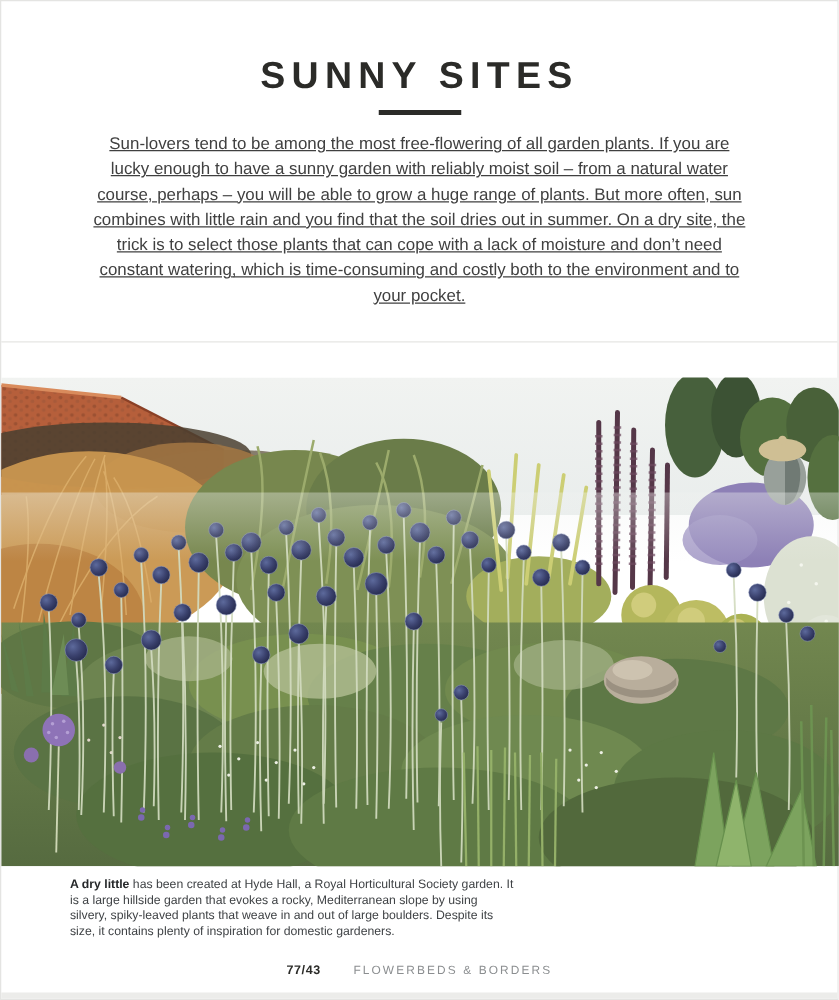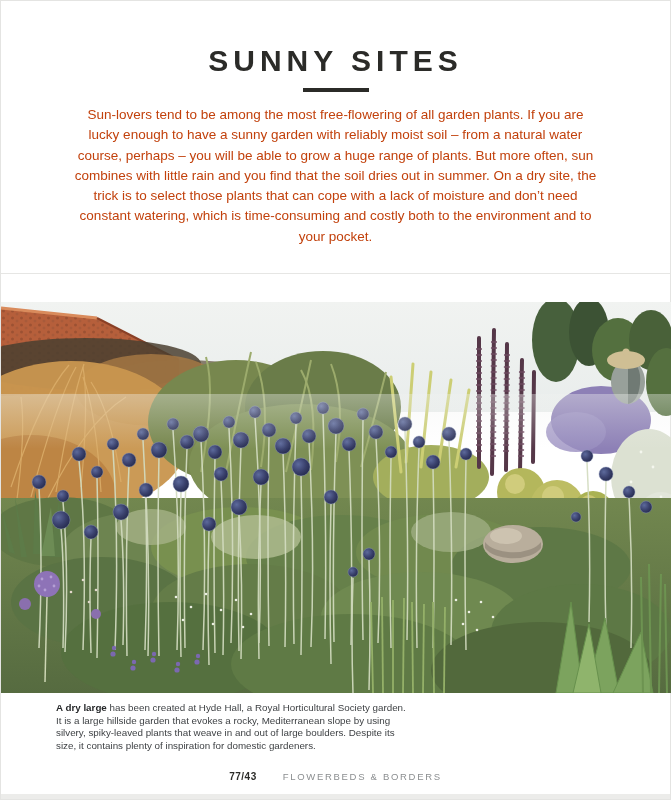--- a/index.html
+++ b/index.html
@@ -1,21 +1,21 @@
 <!DOCTYPE html>
 <html><head>
 <meta charset="utf-8">
 <style>
   html,body{margin:0;padding:0;}
   body{width:671px;height:800px;background:#ffffff;font-family:"Liberation Sans",sans-serif;position:relative;overflow:hidden;}
   .page{position:absolute;inset:0;border:1px solid #e4e4e2;box-sizing:border-box;background:#fff;}
   .bottom-strip{position:absolute;left:0;right:0;bottom:0;height:5px;background:#ececea;}
   .title{margin:42px 0 0;text-align:center;font-size:30px;font-weight:700;letter-spacing:5px;color:#2b2b28;line-height:35px;}
   .title-rule{width:66px;height:4px;background:#2b2b28;margin:10px auto 0;}
-  .intro{width:530px;margin:13px auto 0;text-align:center;font-size:13.5px;line-height:20.3px;color:#c2410c;}
+  .intro{width:530px;margin:13px auto 0;text-align:center;font-size:13.5px;line-height:20.3px;color:#404040;text-decoration:underline;}
   .divider{border:none;border-top:1px solid #e6e6e4;margin:26px 0 0;}
   .photo{margin:28px 0 0;display:block;width:671px;height:391px;}
   .photo svg{display:block;}
   .caption{margin:9px 0 0 55px;width:356px;font-size:9.8px;line-height:12.6px;color:#3f4245;}
   .caption strong{color:#26282a;}
   .footer{position:absolute;bottom:15px;left:0;right:0;text-align:center;}
   .footer .pg{font-weight:700;color:#2b2b28;font-size:10px;letter-spacing:.5px;}
   .footer .sect{color:#8b8e90;font-size:9.5px;letter-spacing:1.7px;margin-left:26px;}
 </style>
 </head>
@@ -381,20 +381,20 @@
         <path d="M650,391 L648,262"></path>
           <path d="M658,391 L660,272"></path>
         <path d="M666,391 L664,282"></path>
           <path d="M642,391 L640,275"></path>
       </g>
 
       <rect x="0" y="92" width="671" height="55" fill="url(#hazeF)" opacity="0.45"></rect>
     </svg>
   </figure>
 
-  <p class="caption"><strong>A dry large</strong><span> has been created at Hyde Hall, a Royal Horticultural Society garden. It is a large hillside garden that evokes a rocky, Mediterranean slope by using silvery, spiky-leaved plants that weave in and out of large boulders. Despite its size, it contains plenty of inspiration for domestic gardeners.</span></p>
+  <p class="caption"><strong>A dry little</strong><span> has been created at Hyde Hall, a Royal Horticultural Society garden. It is a large hillside garden that evokes a rocky, Mediterranean slope by using silvery, spiky-leaved plants that weave in and out of large boulders. Despite its size, it contains plenty of inspiration for domestic gardeners.</span></p>
 
   <div class="footer">
     <span class="pg">77/43</span><span class="sect">FLOWERBEDS &amp; BORDERS</span>
   </div>
 
   <div class="bottom-strip"></div>
 </div>
 
 </body></html>

